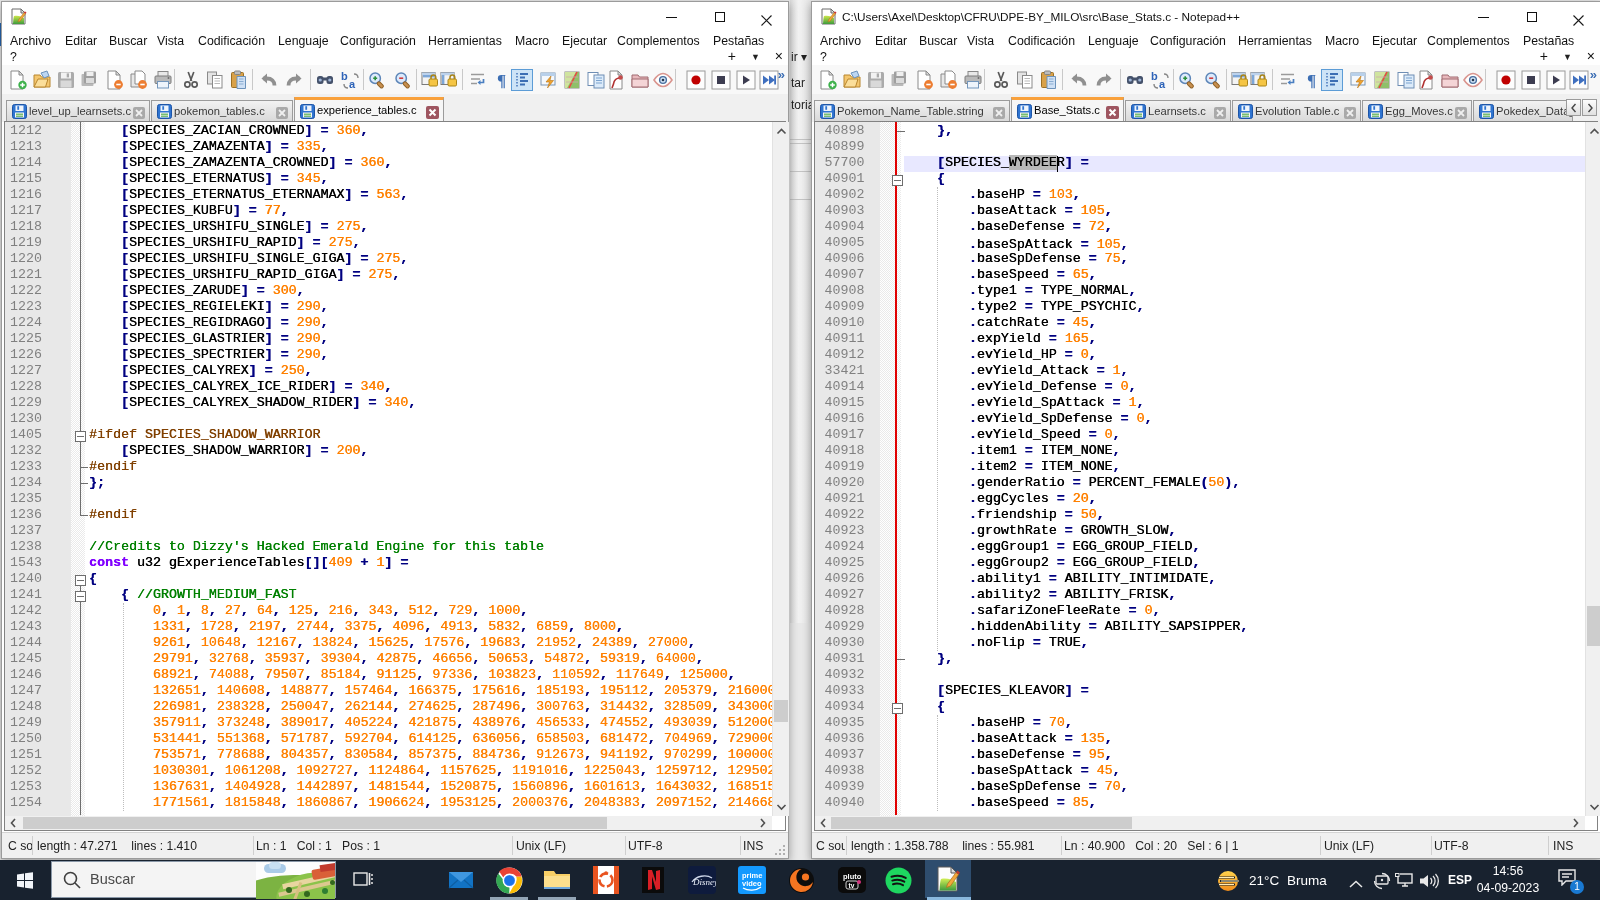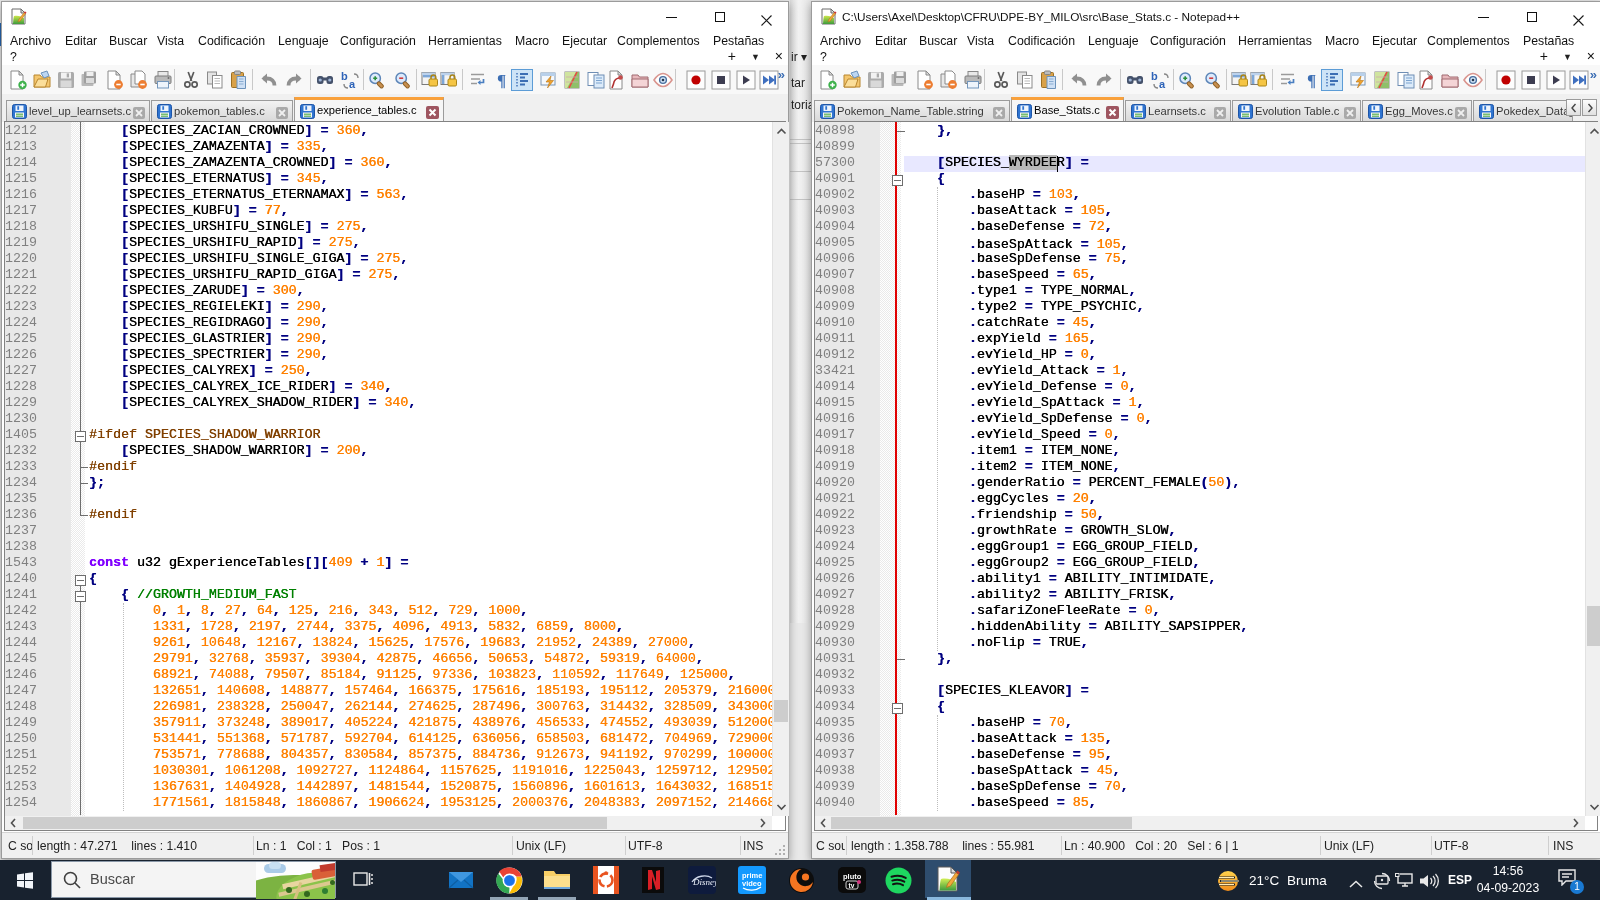--- a/index.html
+++ b/index.html
@@ -27,21 +27,21 @@
 .tlbl{position:absolute;left:22px;top:4px;font-size:11.2px;color:#383838;white-space:nowrap}
 .tab.act .tlbl{top:4px;color:#000}
 .tcb{position:absolute;right:4px;top:4px}
 .tab.act .tcb{top:5px}
 .tscr{position:absolute;right:3px;top:5px}
 .tsb{display:inline-block;width:15px;height:17px;background:linear-gradient(#fdfdfd,#e0e0e0);border:1px solid #9b9b9b;margin-left:1px}
 .edout{position:absolute;left:2px;top:119px;right:2px;height:710px;border:1px solid #828282;background:#fff}
 .ed{position:absolute;left:0;top:0;height:694px;overflow:hidden;background:#fff;font-family:"Liberation Mono",monospace;font-size:13.3px;line-height:16px}
 .marg{position:absolute;left:0;top:0;height:100%;background:#e8e8e8}
 .chk{position:absolute;top:0;height:100%;background:conic-gradient(#fff 0 25%,#eaeaea 0 50%,#fff 0 75%,#eaeaea 0) 0 0/2px 2px}
-.nums{position:absolute;top:0;height:100%;text-align:left;color:#808080}
+.nums{position:absolute;top:0;height:100%;text-align:center;color:#808080}
 .nums div{position:absolute;right:0;width:100%;height:16px}
 .cl{position:absolute;white-space:pre;color:#000;height:16px;text-shadow:0.35px 0 0 currentColor}
 .cl .o,.cl b{color:#000080;font-weight:bold;font-style:normal}
 .cl .n{color:#ff8000;font-style:normal}
 .cl .c{color:#008000}
 .cl .p{color:#804000}
 .cl .k{color:#8000ff;font-weight:bold}
 .cl .sel{background:#b8b8b8}
 .guide{position:absolute;width:0;border-left:1px dotted #bdbdbd}
 .fvl{position:absolute;width:1px;background:#6e6e6e}
@@ -443,20 +443,21 @@
         <div class="cl" style="top:257px;left:84px">    <b class="o">[</b>SPECIES_CALYREX_ICE_RIDER<b class="o">]</b> <b class="o">=</b> <i class="n">340</i><b class="o">,</b></div>
         <div class="cl" style="top:273px;left:84px">    <b class="o">[</b>SPECIES_CALYREX_SHADOW_RIDER<b class="o">]</b> <b class="o">=</b> <i class="n">340</i><b class="o">,</b></div>
         <div class="cl" style="top:289px;left:84px"></div>
         <div class="cl" style="top:305px;left:84px"><span class="p">#ifdef SPECIES_SHADOW_WARRIOR</span></div>
         <div class="cl" style="top:321px;left:84px">    <b class="o">[</b>SPECIES_SHADOW_WARRIOR<b class="o">]</b> <b class="o">=</b> <i class="n">200</i><b class="o">,</b></div>
         <div class="cl" style="top:337px;left:84px"><span class="p">#endif</span></div>
         <div class="cl" style="top:353px;left:84px"><b class="o">};</b></div>
         <div class="cl" style="top:369px;left:84px"></div>
         <div class="cl" style="top:385px;left:84px"><span class="p">#endif</span></div>
         <div class="cl" style="top:401px;left:84px"></div>
+        <div class="cl" style="top:417px;left:84px"><span class="c">//Credits to Dizzy's Hacked Emerald Engine for this table</span></div>
         <div class="cl" style="top:433px;left:84px"><span class="k">const</span> u32 gExperienceTables<b class="o">[][</b><i class="n">409</i> <b class="o">+</b> <i class="n">1</i><b class="o">]</b> <b class="o">=</b></div>
         <div class="cl" style="top:449px;left:84px"><b class="o">{</b></div>
         <div class="cl" style="top:465px;left:84px">    <b class="o">{</b> <span class="c">//GROWTH_MEDIUM_FAST</span></div>
         <div class="cl" style="top:481px;left:84px">        <i class="n">0</i><b class="o">,</b> <i class="n">1</i><b class="o">,</b> <i class="n">8</i><b class="o">,</b> <i class="n">27</i><b class="o">,</b> <i class="n">64</i><b class="o">,</b> <i class="n">125</i><b class="o">,</b> <i class="n">216</i><b class="o">,</b> <i class="n">343</i><b class="o">,</b> <i class="n">512</i><b class="o">,</b> <i class="n">729</i><b class="o">,</b> <i class="n">1000</i><b class="o">,</b></div>
         <div class="cl" style="top:497px;left:84px">        <i class="n">1331</i><b class="o">,</b> <i class="n">1728</i><b class="o">,</b> <i class="n">2197</i><b class="o">,</b> <i class="n">2744</i><b class="o">,</b> <i class="n">3375</i><b class="o">,</b> <i class="n">4096</i><b class="o">,</b> <i class="n">4913</i><b class="o">,</b> <i class="n">5832</i><b class="o">,</b> <i class="n">6859</i><b class="o">,</b> <i class="n">8000</i><b class="o">,</b></div>
         <div class="cl" style="top:513px;left:84px">        <i class="n">9261</i><b class="o">,</b> <i class="n">10648</i><b class="o">,</b> <i class="n">12167</i><b class="o">,</b> <i class="n">13824</i><b class="o">,</b> <i class="n">15625</i><b class="o">,</b> <i class="n">17576</i><b class="o">,</b> <i class="n">19683</i><b class="o">,</b> <i class="n">21952</i><b class="o">,</b> <i class="n">24389</i><b class="o">,</b> <i class="n">27000</i><b class="o">,</b></div>
         <div class="cl" style="top:529px;left:84px">        <i class="n">29791</i><b class="o">,</b> <i class="n">32768</i><b class="o">,</b> <i class="n">35937</i><b class="o">,</b> <i class="n">39304</i><b class="o">,</b> <i class="n">42875</i><b class="o">,</b> <i class="n">46656</i><b class="o">,</b> <i class="n">50653</i><b class="o">,</b> <i class="n">54872</i><b class="o">,</b> <i class="n">59319</i><b class="o">,</b> <i class="n">64000</i><b class="o">,</b></div>
         <div class="cl" style="top:545px;left:84px">        <i class="n">68921</i><b class="o">,</b> <i class="n">74088</i><b class="o">,</b> <i class="n">79507</i><b class="o">,</b> <i class="n">85184</i><b class="o">,</b> <i class="n">91125</i><b class="o">,</b> <i class="n">97336</i><b class="o">,</b> <i class="n">103823</i><b class="o">,</b> <i class="n">110592</i><b class="o">,</b> <i class="n">117649</i><b class="o">,</b> <i class="n">125000</i><b class="o">,</b></div>
         <div class="cl" style="top:561px;left:84px">        <i class="n">132651</i><b class="o">,</b> <i class="n">140608</i><b class="o">,</b> <i class="n">148877</i><b class="o">,</b> <i class="n">157464</i><b class="o">,</b> <i class="n">166375</i><b class="o">,</b> <i class="n">175616</i><b class="o">,</b> <i class="n">185193</i><b class="o">,</b> <i class="n">195112</i><b class="o">,</b> <i class="n">205379</i><b class="o">,</b> <i class="n">216000</i></div>
         <div class="cl" style="top:577px;left:84px">        <i class="n">226981</i><b class="o">,</b> <i class="n">238328</i><b class="o">,</b> <i class="n">250047</i><b class="o">,</b> <i class="n">262144</i><b class="o">,</b> <i class="n">274625</i><b class="o">,</b> <i class="n">287496</i><b class="o">,</b> <i class="n">300763</i><b class="o">,</b> <i class="n">314432</i><b class="o">,</b> <i class="n">328509</i><b class="o">,</b> <i class="n">343000</i></div>
@@ -825,21 +826,21 @@
         <div class="fbox" style="left:77px;top:53px"></div>
         <div class="fmin" style="left:79px;top:58px"></div>
         <div class="ftick" style="left:82px;top:537px"></div>
         <div class="fbox" style="left:77px;top:581px"></div>
         <div class="fmin" style="left:79px;top:586px"></div>
         <div class="guide" style="left:122px;top:65px;height:464px"></div>
         <div class="guide" style="left:122px;top:593px;height:96px"></div>
         <div class="nums" style="width:59px">
           <div style="top:1px">40898</div>
           <div style="top:17px">40899</div>
-          <div style="top:33px">57300</div>
+          <div style="top:33px">57700</div>
           <div style="top:49px">40901</div>
           <div style="top:65px">40902</div>
           <div style="top:81px">40903</div>
           <div style="top:97px">40904</div>
           <div style="top:113px">40905</div>
           <div style="top:129px">40906</div>
           <div style="top:145px">40907</div>
           <div style="top:161px">40908</div>
           <div style="top:177px">40909</div>
           <div style="top:193px">40910</div>

